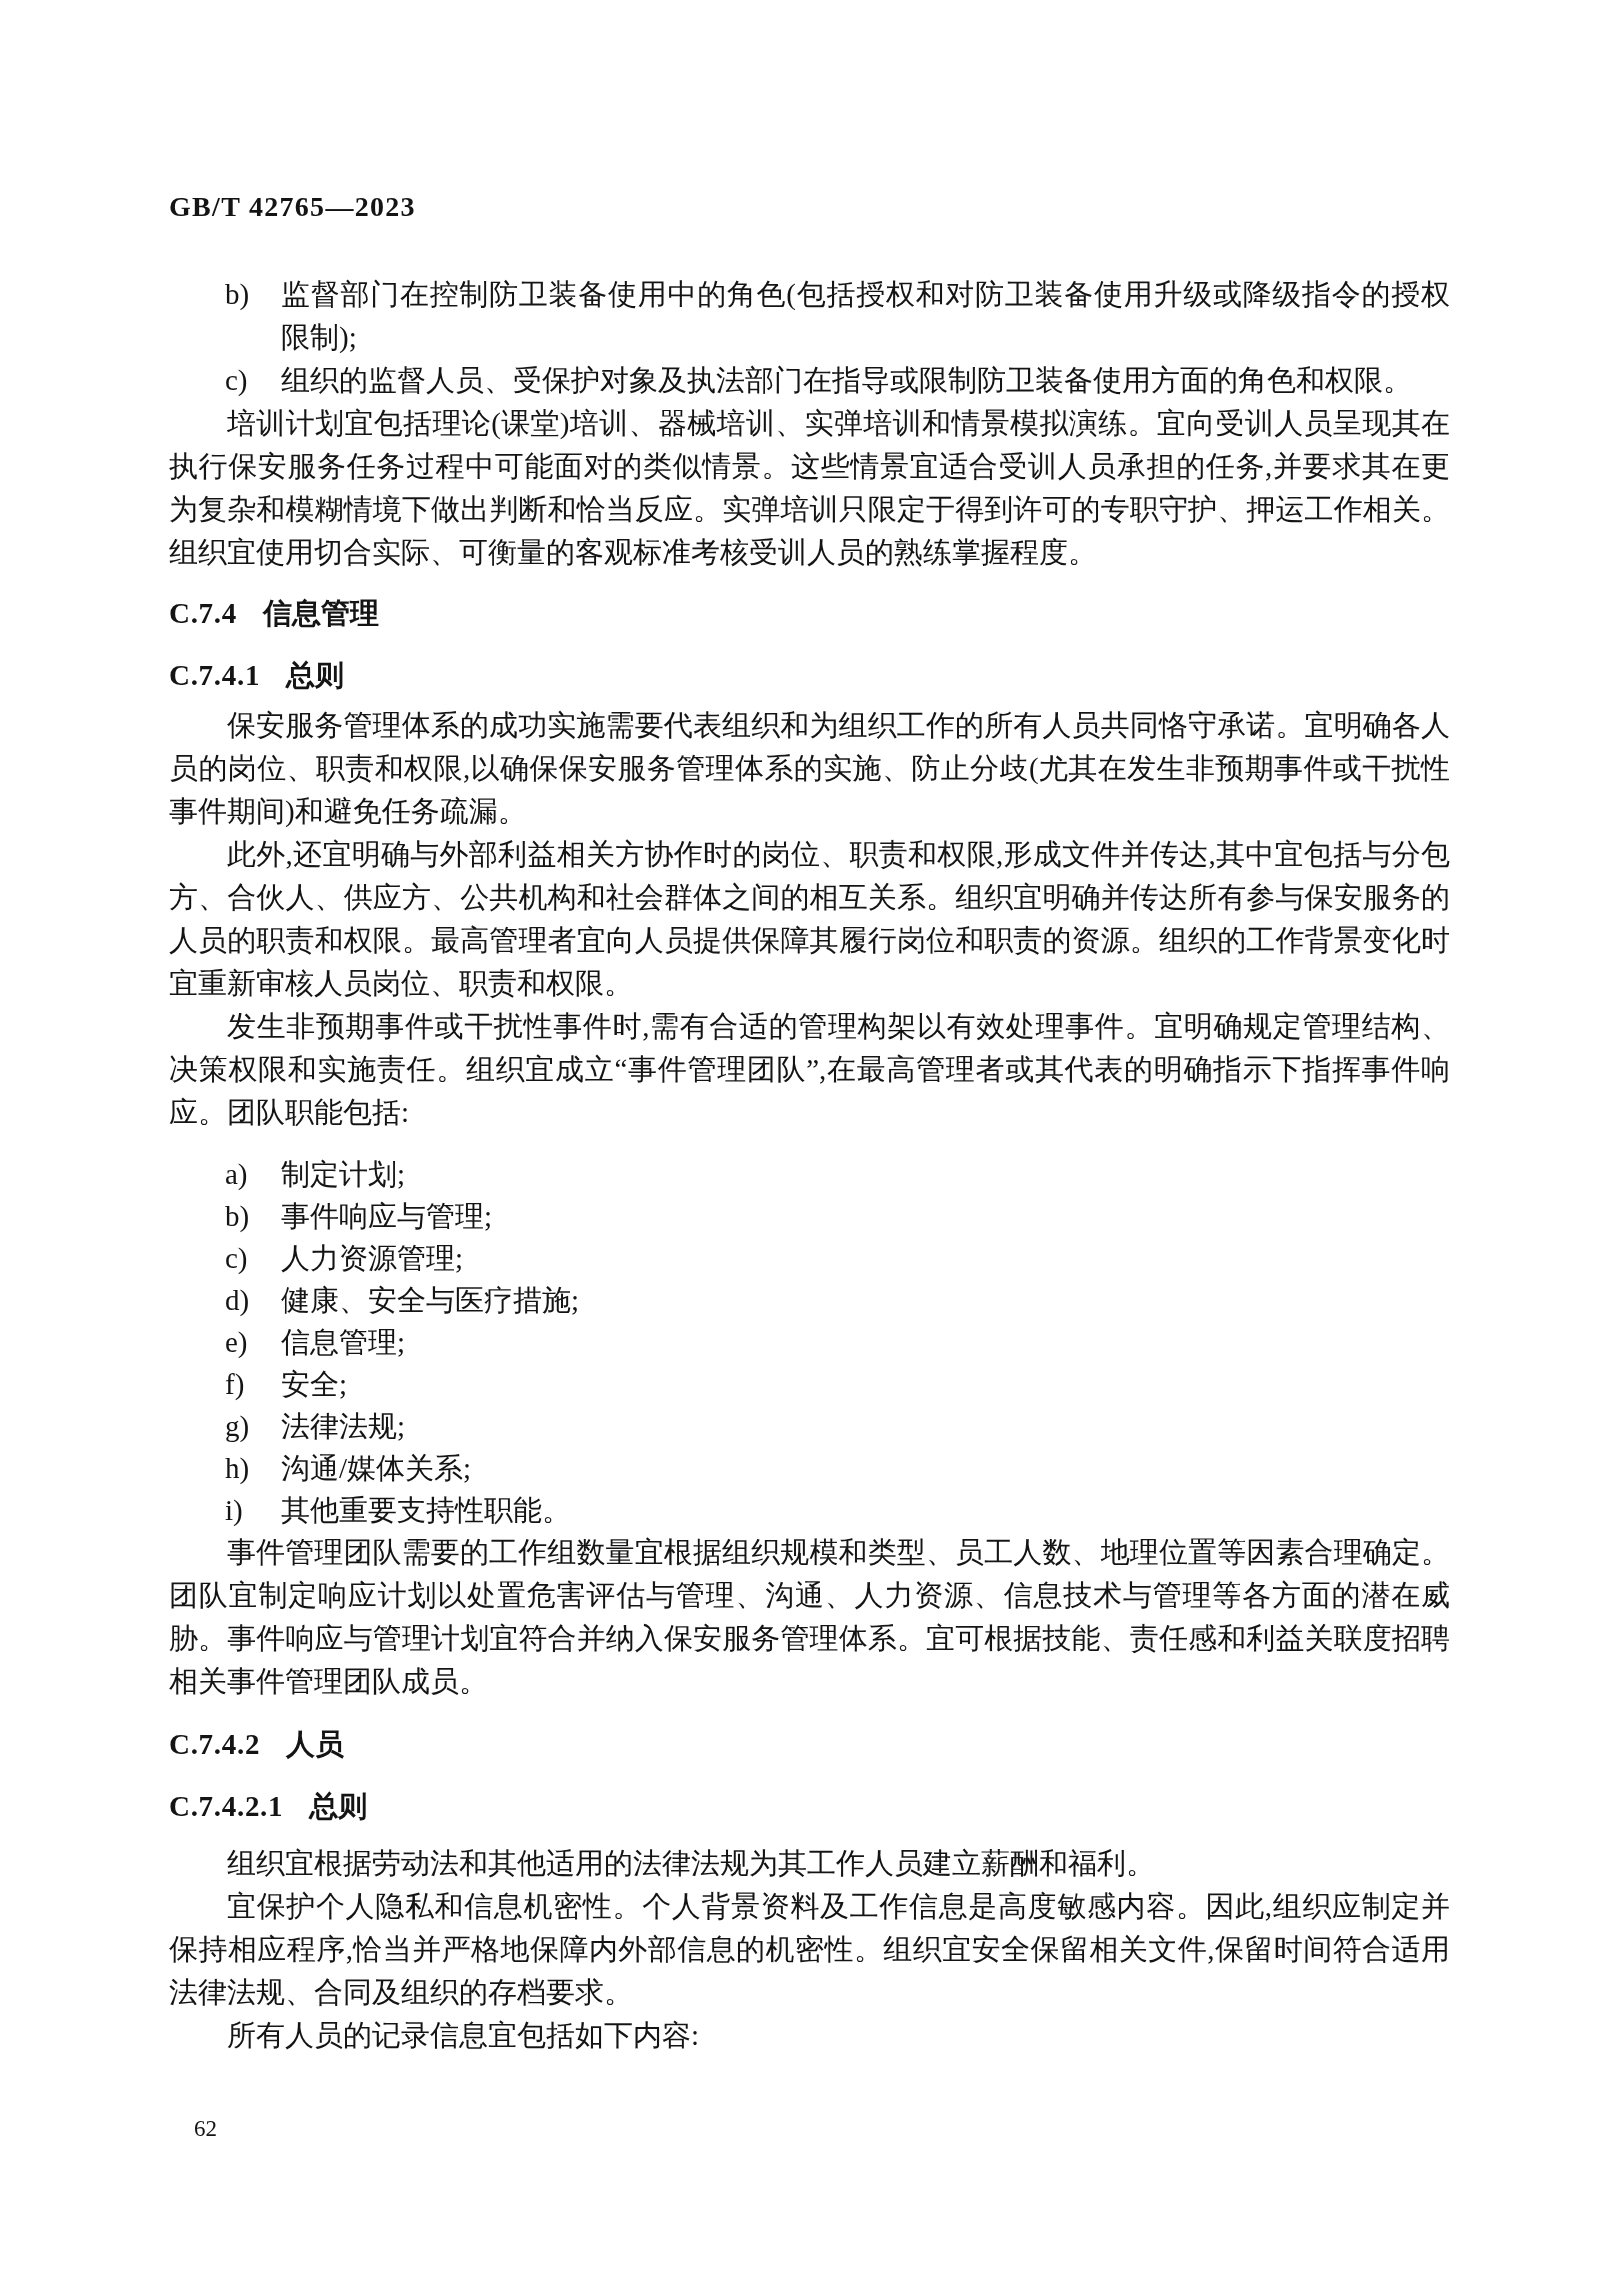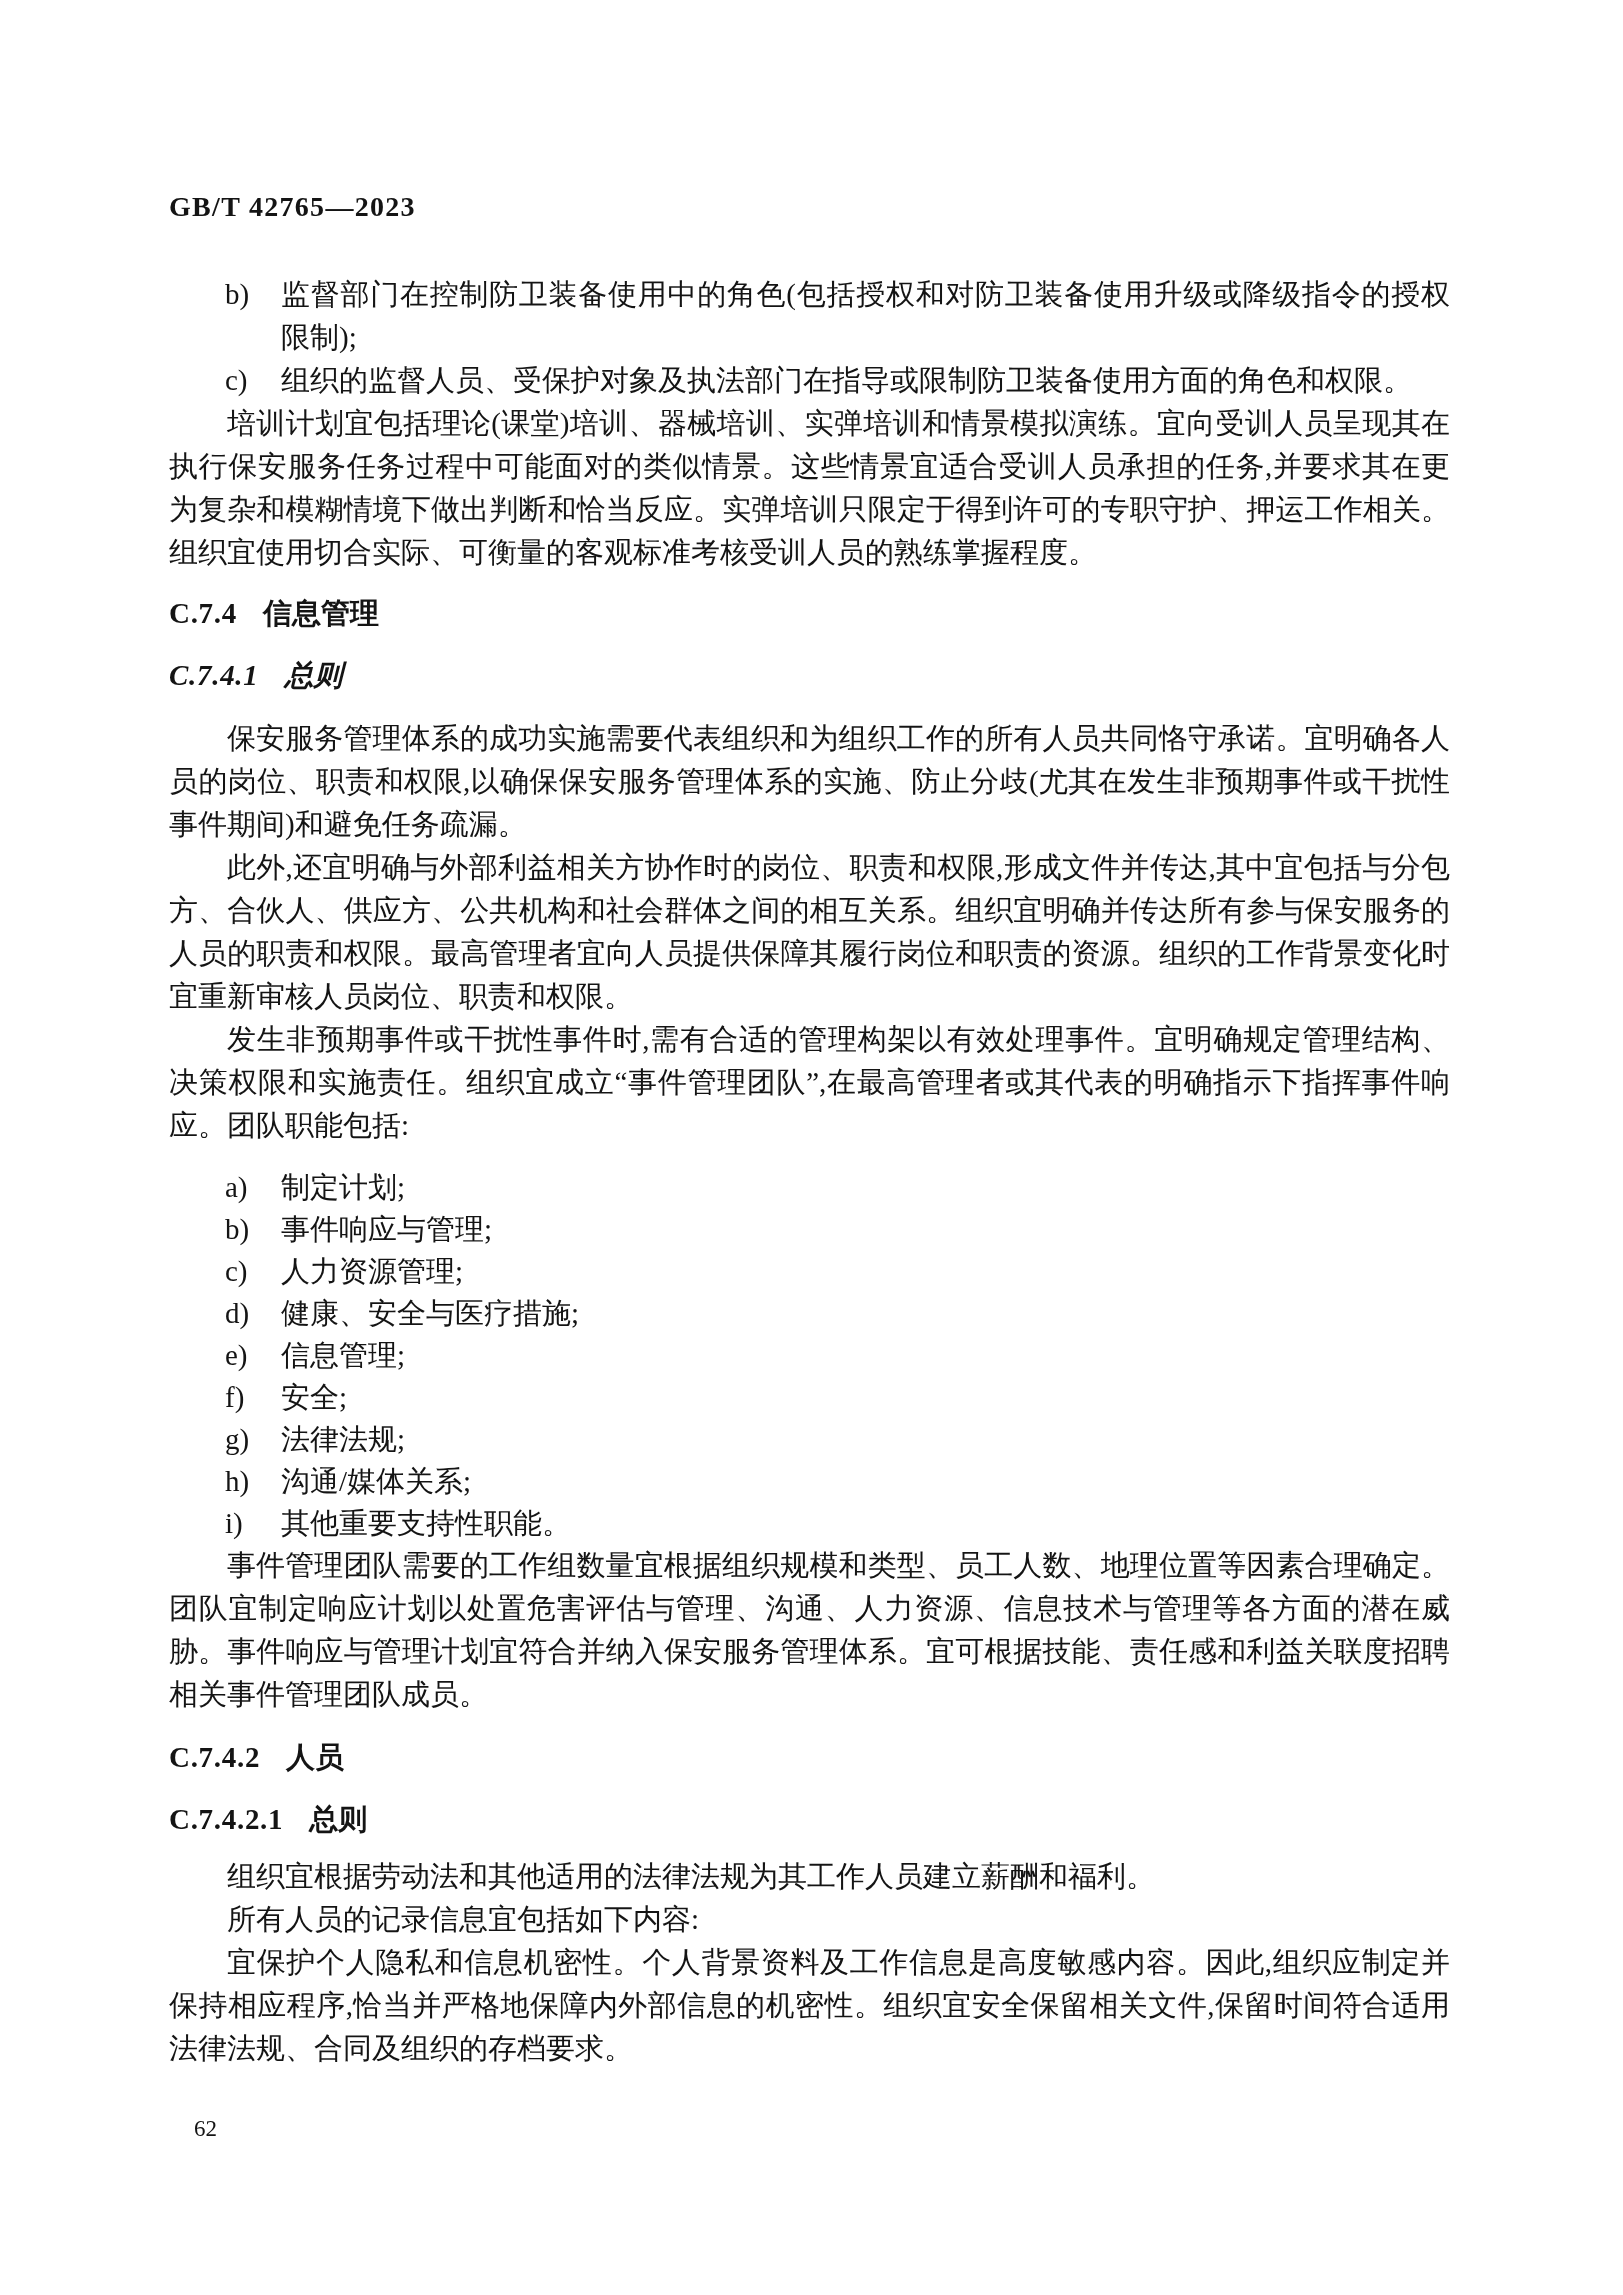--- a/index.html
+++ b/index.html
@@ -68,21 +68,21 @@
     font-family: "Liberation Serif", "DejaVu Serif", serif;
     font-weight: 700;
     letter-spacing: 0.7px;
   }
   .heading .h-title {
     font-family: "Liberation Sans", "DejaVu Sans", sans-serif;
     font-weight: 700;
     margin-left: 26px;
   }
   .heading.h-c74   { margin-top: 23.6px; margin-bottom: 31px; }
-  .heading.h-c741  { margin-bottom: 26px; font-style: italic; }
+  .heading.h-c741  { margin-bottom: 13px; }
   .heading.h-c742  { margin-top: 26px; margin-bottom: 31px; }
   .heading.h-c7421 { margin-bottom: 19.6px; }
   .page-number {
     position: absolute;
     left: 194px;
     top: 2112px;
     font-size: 23px;
     line-height: 33px;
   }
 </style>
@@ -163,21 +163,21 @@
 
     <h4 class="heading h-c742">
       <span class="h-num">C.7.4.2</span><span class="h-title">人员</span>
     </h4>
 
     <h5 class="heading h-c7421">
       <span class="h-num">C.7.4.2.1</span><span class="h-title">总则</span>
     </h5>
 
     <p class="para">组织宜根据劳动法和其他适用的法律法规为其工作人员建立薪酬和福利。</p>
+    <p class="para">宜保护个人隐私和信息机密性。个人背景资料及工作信息是高度敏感内容。因此,组织应制定并保持相应程序,恰当并严格地保障内外部信息的机密性。组织宜安全保留相关文件,保留时间符合适用法律法规、合同及组织的存档要求。</p>
     <p class="para">所有人员的记录信息宜包括如下内容:</p>
-    <p class="para">宜保护个人隐私和信息机密性。个人背景资料及工作信息是高度敏感内容。因此,组织应制定并保持相应程序,恰当并严格地保障内外部信息的机密性。组织宜安全保留相关文件,保留时间符合适用法律法规、合同及组织的存档要求。</p>
 
   </div>
 
   <div class="page-number">62</div>
 
 </div>
 
 
 </body></html>

